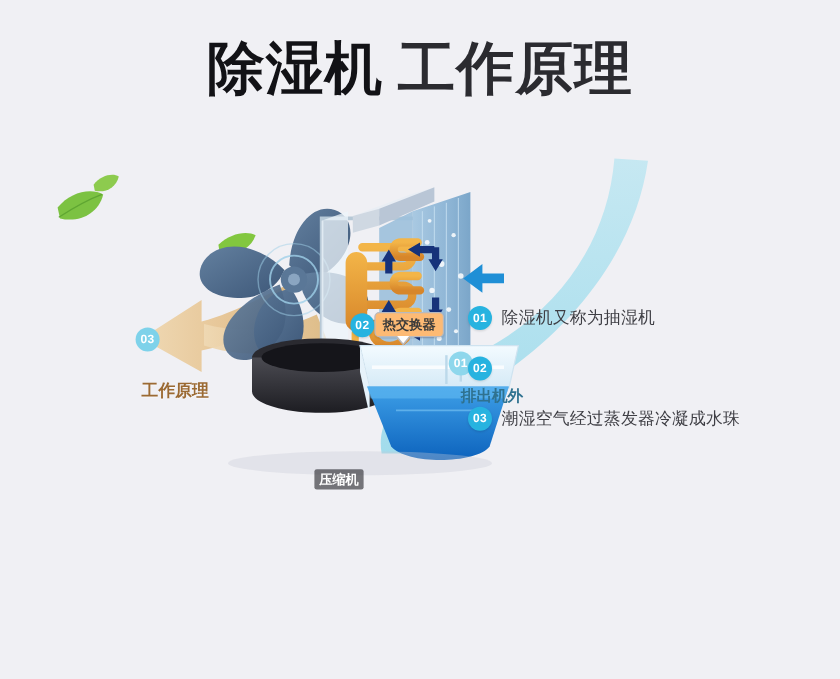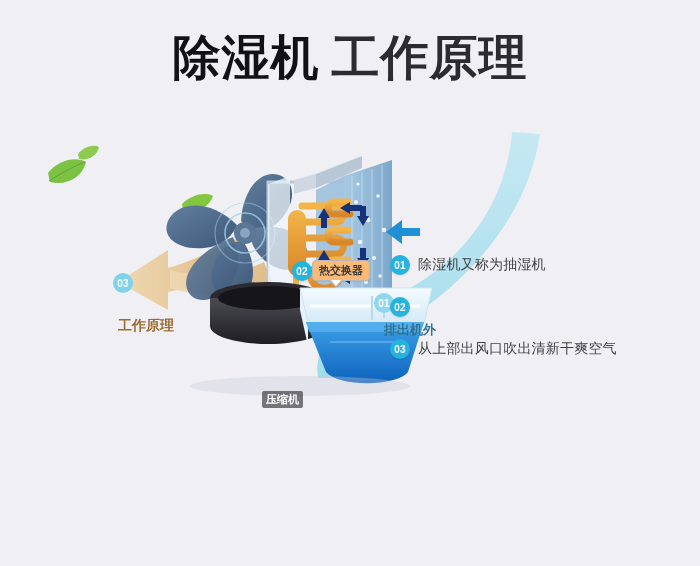--- a/index.html
+++ b/index.html
@@ -297,18 +297,18 @@
   <div class="legend">
     <div class="legend-row">
       <span class="badge solid">01</span>
       <span class="legend-text">除湿机又称为抽湿机</span>
     </div>
     <div class="legend-row">
       <span class="badge solid">02</span>
     </div>
     <div class="legend-row">
       <span class="badge solid">03</span>
-      <span class="legend-text">从上部出风口吹出清新干爽空气</span>
+      <span class="legend-text">潮湿空气经过蒸发器冷凝成水珠</span>
     </div>
   </div>
 
 
 </div>
 
 </body></html>

